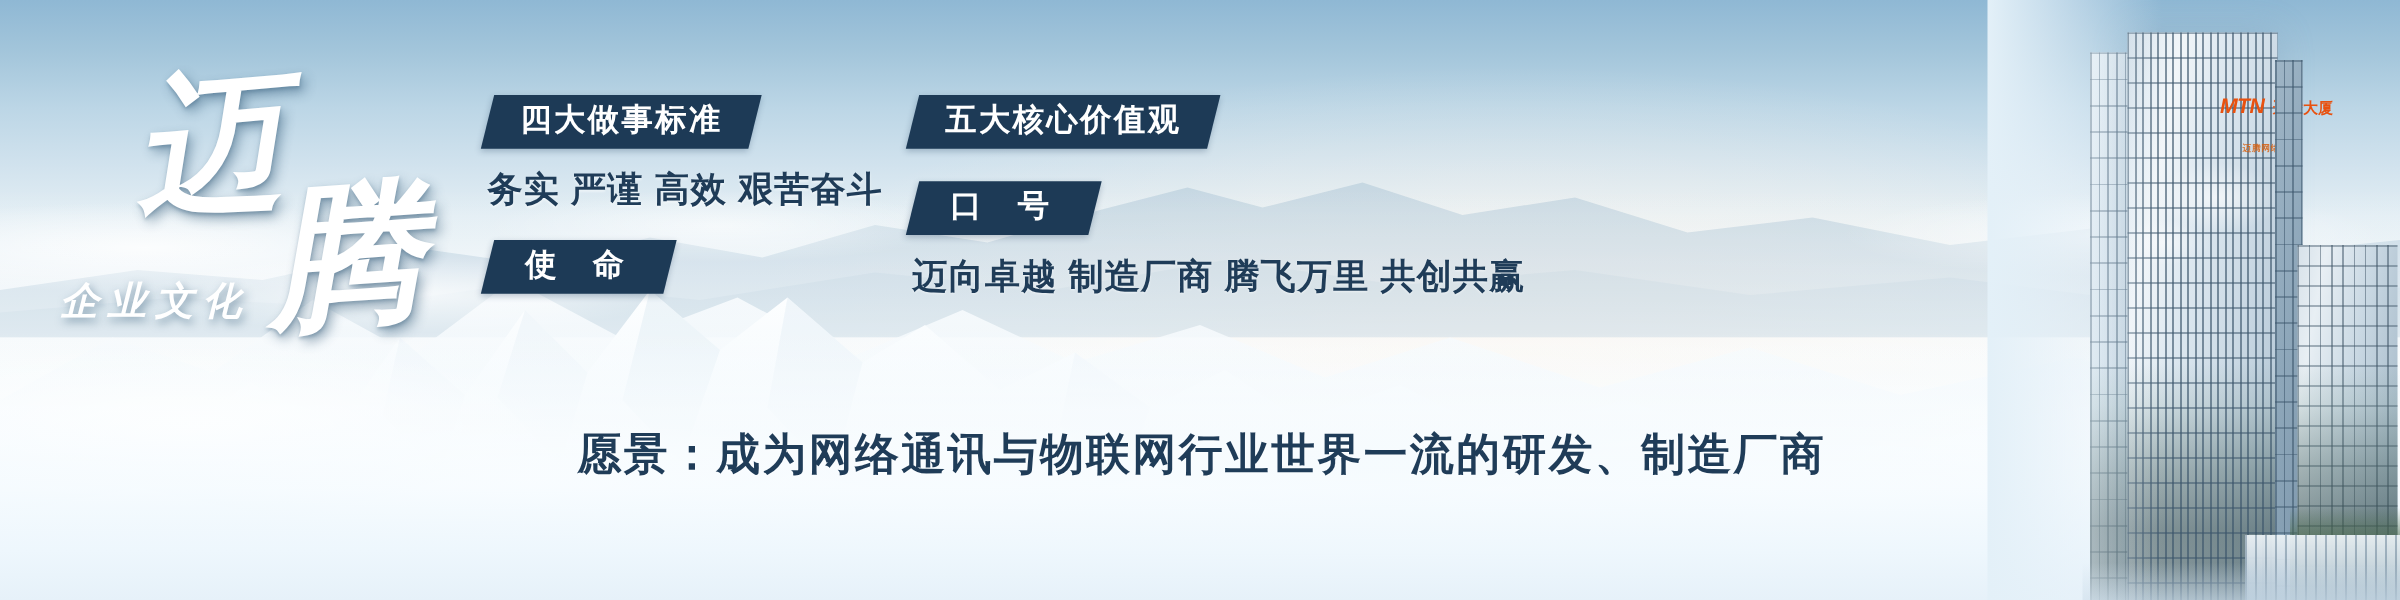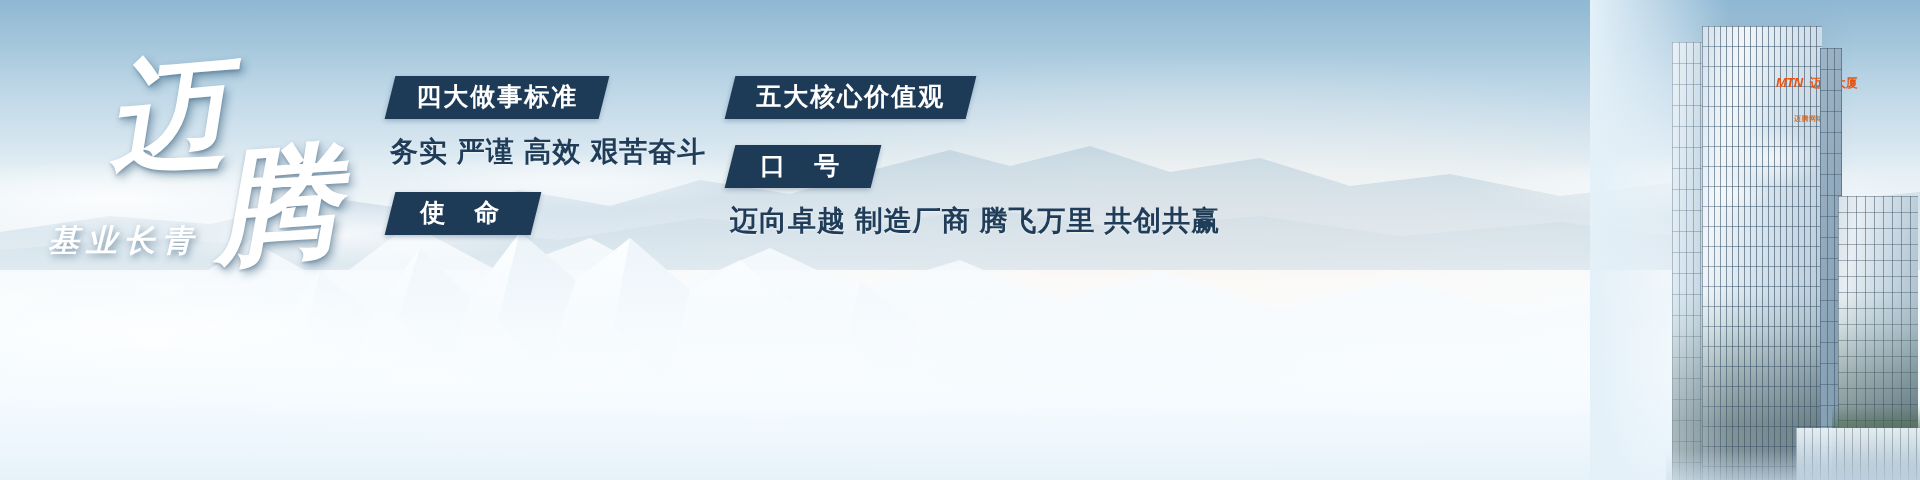--- a/index.html
+++ b/index.html
@@ -130,21 +130,21 @@
   }
   .reflect-sky{
     position:absolute;left:0;top:84px;width:100%;height:120px;
     background:radial-gradient(ellipse 70px 40px at 60% 40%, rgba(255,255,255,.65) 0%, rgba(255,255,255,0) 70%),
                radial-gradient(ellipse 52px 26px at 25% 70%, rgba(255,255,255,.5) 0%, rgba(255,255,255,0) 70%);
   }
   .sign{
     position:absolute;left:74px;top:50px;white-space:nowrap;
     font-size:12px;font-weight:bold;line-height:1;
   }
-  .sign .mtn{color:#e8510f;letter-spacing:-.5px;font-style:italic;font-size:13px;}
+  .sign .mtn{color:#e8510f;letter-spacing:-.5px;font-style:italic;font-size:17px;}
   .sign .cn{color:#e8510f;margin-left:7px;letter-spacing:0px;}
   .sign2{
     position:absolute;left:92px;top:88px;white-space:nowrap;
     font-size:7px;font-weight:bold;color:#d8600f;opacity:.85;letter-spacing:.5px;
   }
   .annex{
     position:absolute;left:398px;top:196px;width:80px;height:284px;
     background:linear-gradient(100deg,#d6e1e9 0%,#e8eff4 18%,#c9d8e3 48%,#adc0ce 78%,#9db2c2 100%);
   }
   .annexgrid{
@@ -236,21 +236,21 @@
                L1800,280 L1920,300 L1920,360 L0,360 Z" fill="url(#snowC)" opacity="0.92"></path>
     </svg>
   </div>
 
   <div class="cloudsea"></div>
   <div class="fog"></div>
 
   <div class="brandwrap">
     <div class="callig callig-1">迈</div>
     <div class="callig callig-2">腾</div>
-    <div class="callig-sub">基业长青</div>
+    <div class="callig-sub">企业文化</div>
   </div>
 
   <div class="content">
 
     <div class="col col-a">
       <div class="block">
         <div class="tag">
           <span>四大做事标准</span>
         </div>
         <div class="rowtxt">务实 严谨 高效 艰苦奋斗</div>
@@ -269,20 +269,21 @@
         </div>
       </div>
       <div class="block blk2">
         <div class="tag wide">
           <span>口 号</span>
         </div>
         <div class="rowtxt">迈向卓越 制造厂商 腾飞万里 共创共赢</div>
       </div>
     </div>
 
+    <div class="vision">愿景：成为网络通讯与物联网行业世界一流的研发、制造厂商</div>
   </div>
 
   <div class="cityblock">
 
     <div class="tower-left">
       <div class="glassgrid fine"></div>
       <div class="reflect"></div>
     </div>
 
     <div class="tower">

